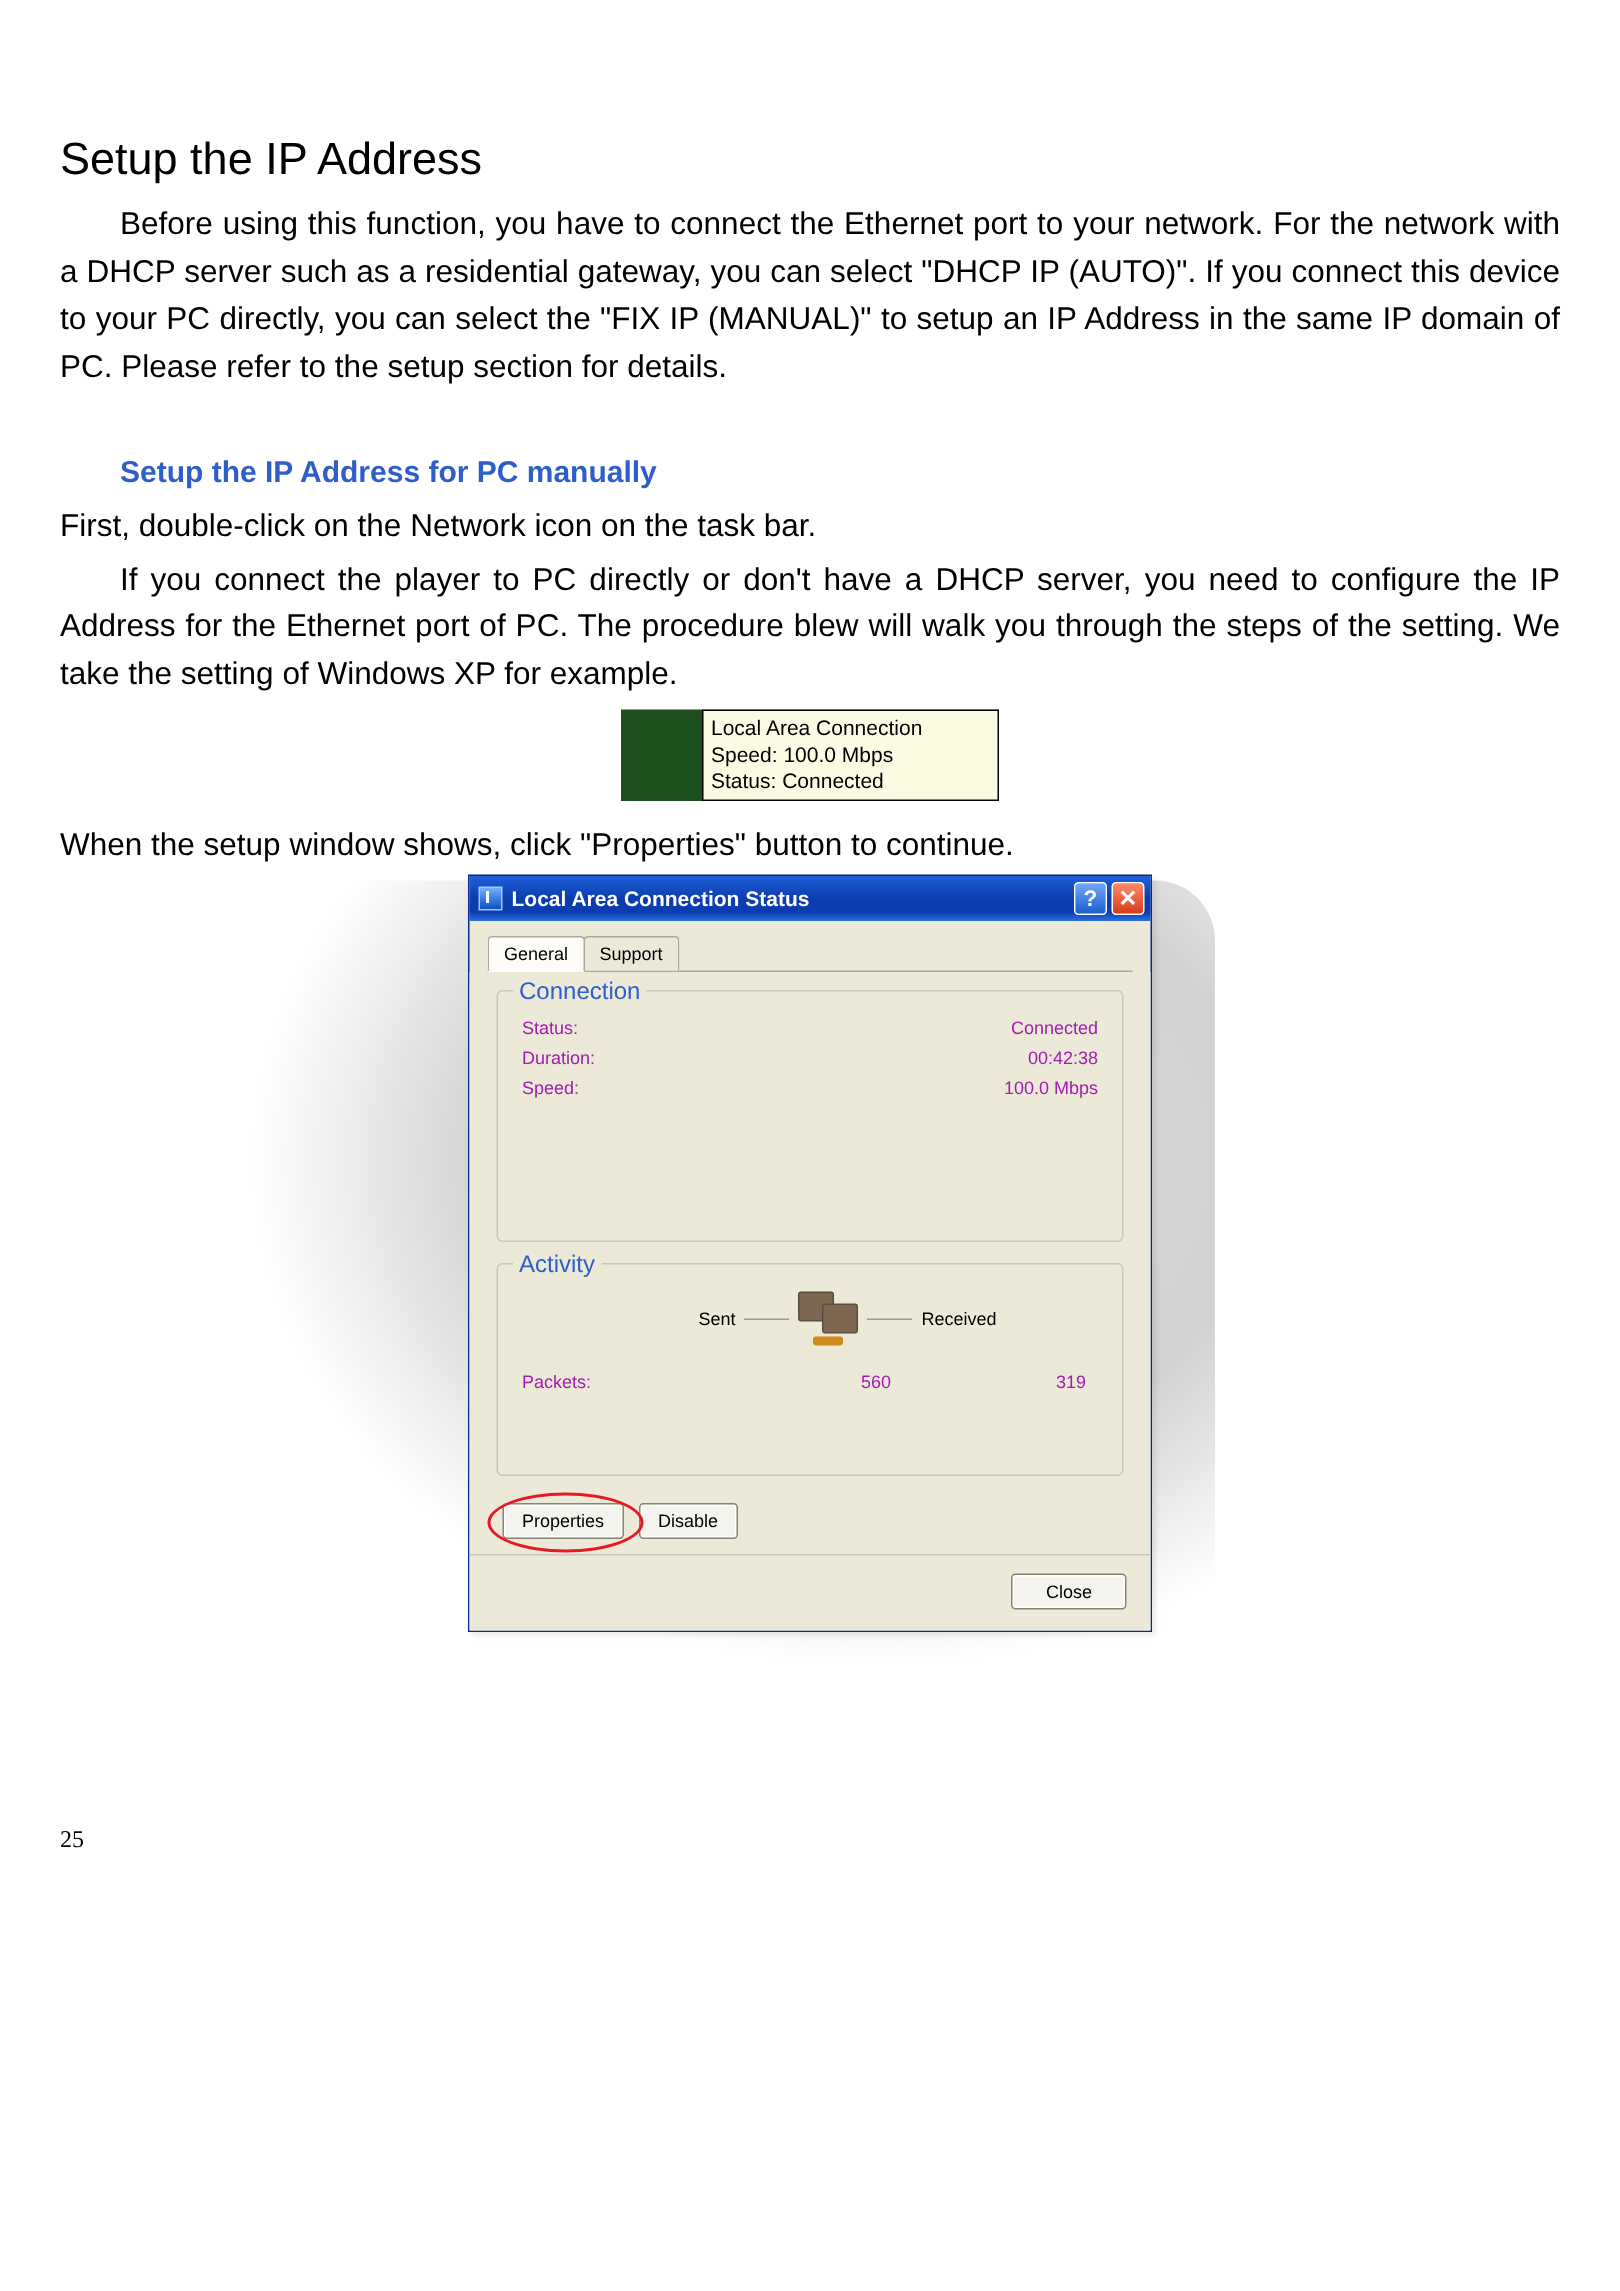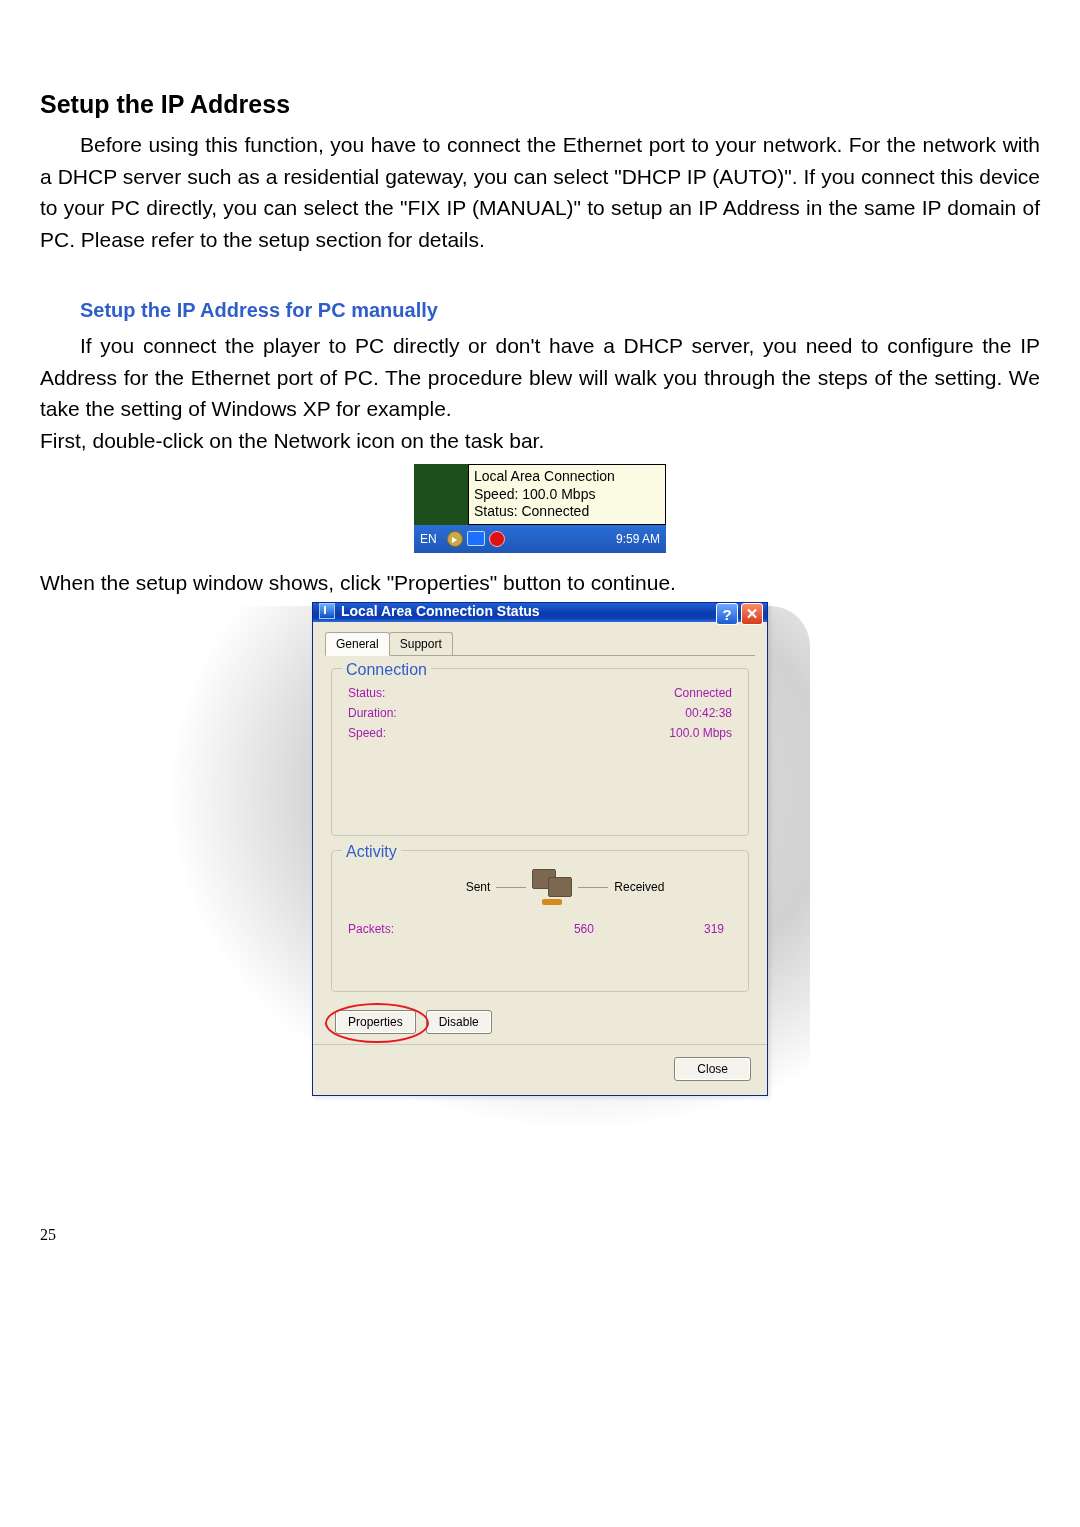--- a/index.html
+++ b/index.html
@@ -9,22 +9,22 @@
     font-family: Arial, Helvetica, sans-serif;
     width: 1080px;
     height: 1527px;
     position: relative;
     color: #000;
   }
   .page {
     padding: 90px 40px 40px 40px;
   }
   .heading {
-    font-size: 25px;
-    font-weight: bold;
+    font-size: 30px;
+    font-weight: normal;
     margin-bottom: 10px;
   }
   .body-text {
     font-size: 21px;
     line-height: 1.5;
     text-align: justify;
     margin: 0 0 4px 0;
   }
   .indent {
     text-indent: 40px;
@@ -103,23 +103,24 @@
     position: relative;
     z-index: 1;
     width: 454px;
     margin: 0 auto;
     border: 1px solid #0a2a8a;
     background: #ece9d8;
     font-family: Tahoma, sans-serif;
     box-shadow: 2px 2px 4px rgba(0,0,0,0.1);
   }
   .titlebar {
-    height: 19px;
+    height: 30px;
     background: linear-gradient(#1f5fd7,#0c3db0 50%,#0c3db0 80%,#2a6ee0);
     display:flex;
+    align-items:center;
     padding: 0 4px 0 6px;
     color:#fff;
     font-size:14px;
     font-weight:bold;
   }
   .titlebar .win-ico {
     width:16px;height:16px; margin-right:6px;
     background:linear-gradient(#6fb0ff,#0b4fc0);
     border:1px solid #9cc9ff; box-sizing:border-box;
     position:relative;
@@ -246,38 +247,29 @@
   }
 </style>
 </head>
 <body>
 
 <div class="page">
   <div class="heading">Setup the IP Address</div>
   <p class="body-text indent">Before using this function, you have to connect the Ethernet port to your network. For the network with a DHCP server such as a residential gateway, you can select "DHCP IP (AUTO)". If you connect this device to your PC directly, you can select the "FIX IP (MANUAL)" to setup an IP Address in the same IP domain of PC. Please refer to the setup section for details.</p>
 
   <div class="subheading">Setup the IP Address for PC manually</div>
+  <p class="body-text">First, double-click on the Network icon on the task bar.</p>
   <p class="body-text indent" style="margin-bottom:0">If you connect the player to PC directly or don't have a DHCP server, you need to configure the IP Address for the Ethernet port of PC. The procedure blew will walk you through the steps of the setting. We take the setting of Windows XP for example.</p>
-  <p class="body-text">First, double-click on the Network icon on the task bar.</p>
 
   <div class="img-wrap">
     <div class="taskbar-box">
       <div class="tooltip">
         <div>Local Area Connection</div>
         <div>Speed: 100.0 Mbps</div>
         <div>Status: Connected</div>
-      </div>
-      <div class="tray-row">
-        <span class="tray-en">EN</span>
-        <span class="tray-icons">
-          <span class="tray-ico ico-arrow"></span>
-          <span class="tray-ico ico-pc"></span>
-          <span class="tray-ico ico-red"></span>
-        </span>
-        <span class="tray-time">9:59 AM</span>
       </div>
     </div>
   </div>
 
   <p class="body-text">When the setup window shows, click "Properties" button to continue.</p>
 
   <div class="backdrop">
     <div class="device-bg"></div>
 
     <div class="dialog">

